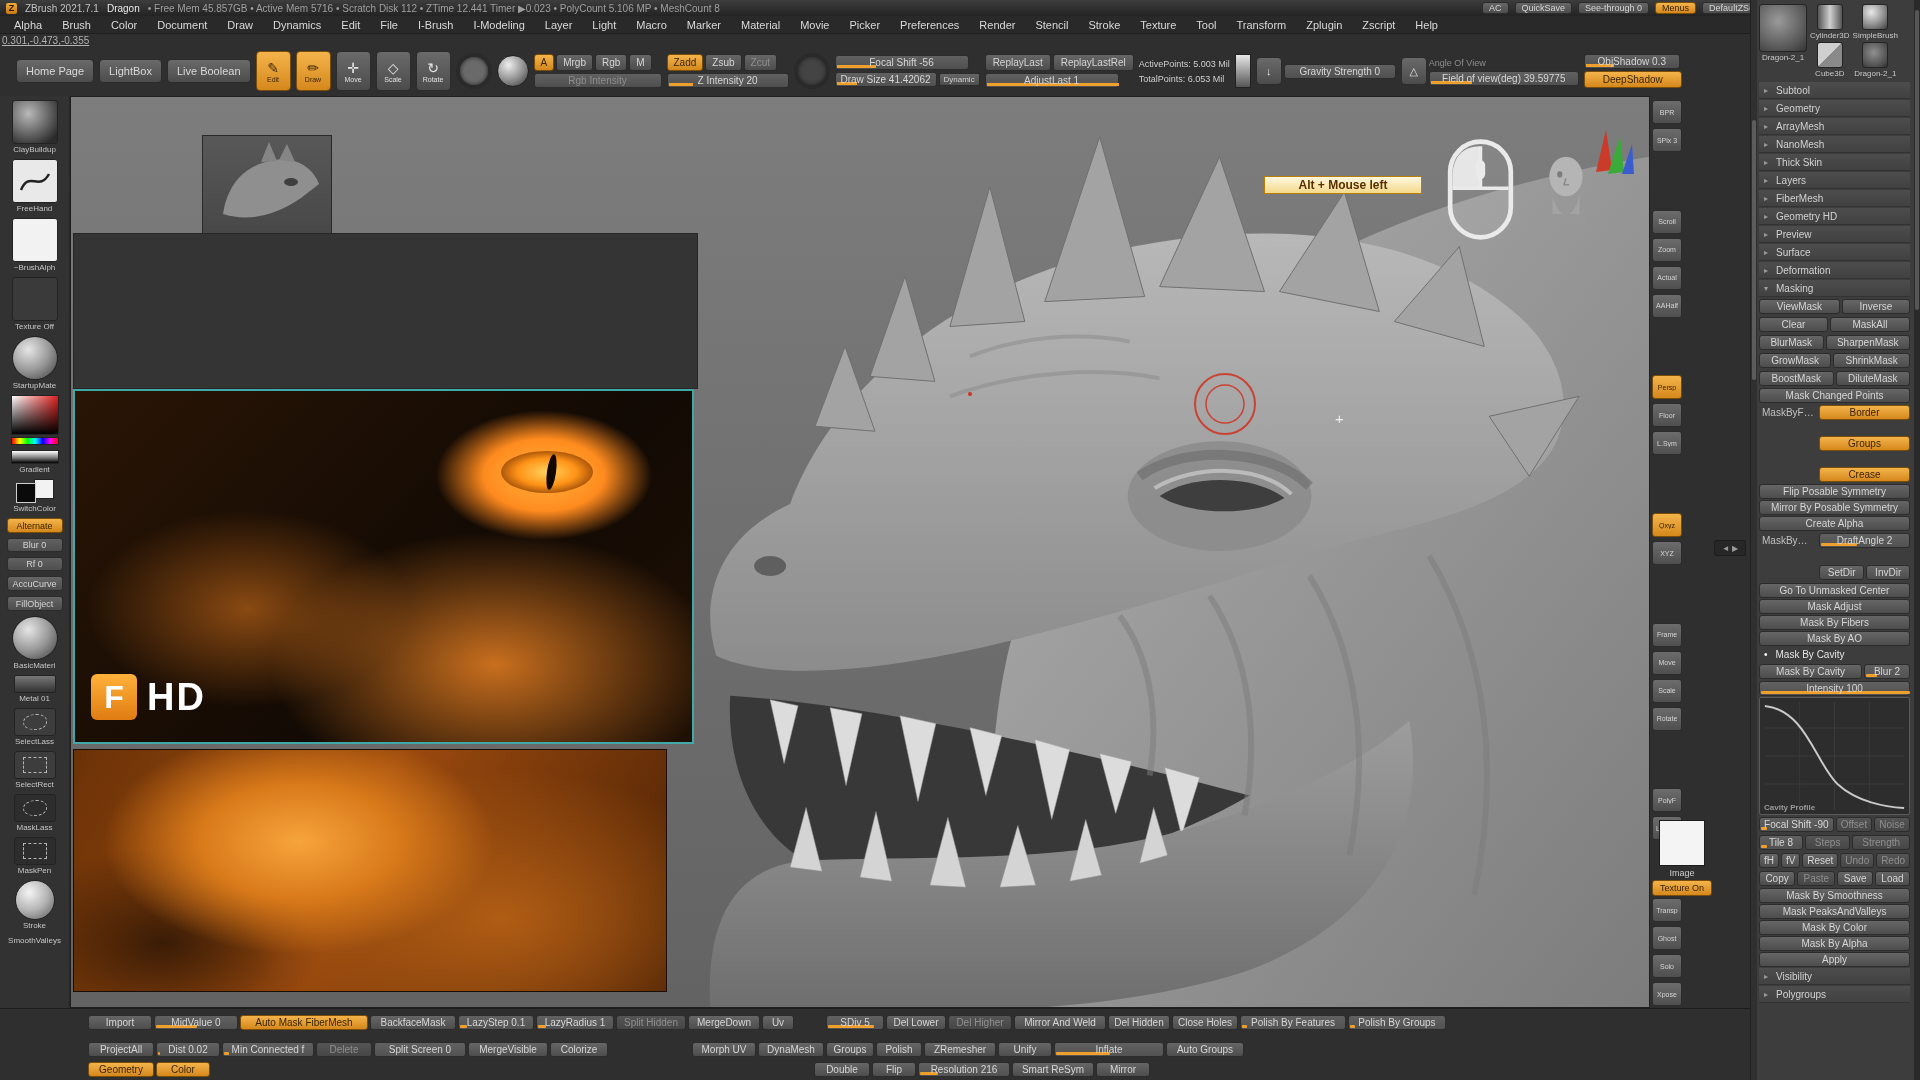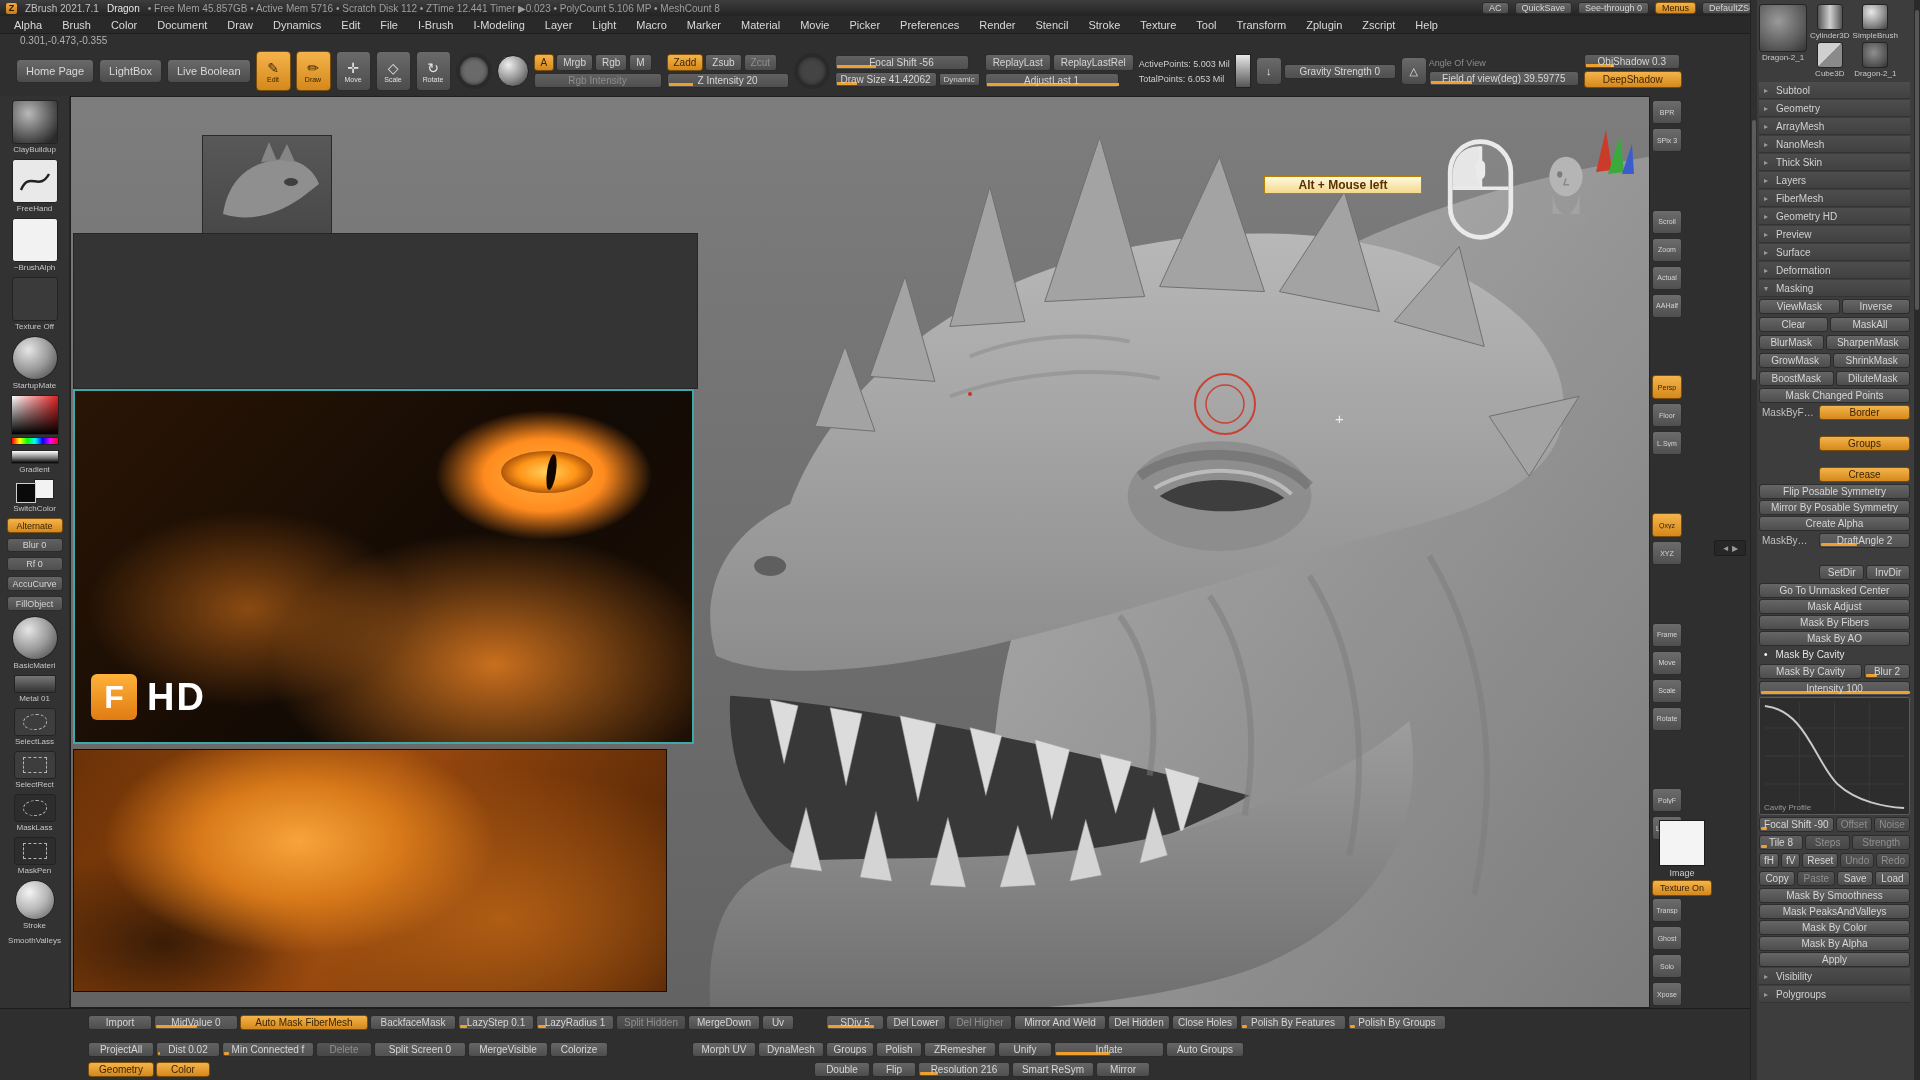--- a/index.html
+++ b/index.html
@@ -21,37 +21,37 @@
   .it.sec{background:transparent;border:none;justify-content:flex-start;color:#e4e4e4;}
   .it.sec::before{content:"•";color:#ffffff;margin:0 5px;}
   .it.lbl{background:transparent;border:none;color:#c2c2c2;justify-content:flex-start;}
   .it.gap{background:transparent;border:none;}
   .it.sep{height:6px;background:transparent;border:none;}
   .it.menu{background:transparent;border:none;height:100%;font-size:11px;padding:0 7px;color:#dadada;flex:0 0 auto;border-radius:0;}
   .it.tbtn{height:12px;font-size:9px;flex:0 0 auto;padding:0 3px;}
   .it.tbtnO{height:12px;font-size:9px;flex:0 0 auto;padding:0 3px;background:linear-gradient(#f4b44b,#d5881c);color:#3a2406;border-color:#7a4e08;}
   .it.ico,.it.icoO{width:30px;height:24px;flex:0 0 auto;font-size:7px;margin:2px 0;background:linear-gradient(#6c6c6c,#4f4f4f);}
   .it.icoO{background:linear-gradient(#f4b44b,#d5881c);color:#3a2406;border-color:#7a4e08;}
-  .it.curve{height:118px;background:#2d2d2d;border:1px solid #5a5a5a;border-radius:2px;flex:0 0 auto;}
+  .it.curve{height:118px;background:#2d2d2d;border:1px solid #5a5a5a;border-radius:2px;flex:0 0 auto;font-weight:bold;}
   .it.curve svg{position:absolute;inset:2px;width:calc(100% - 4px);height:calc(100% - 4px);}
   .it.curve span{position:absolute;bottom:2px;left:4px;font-size:8px;color:#9a9a9a;padding:0;}
   .rowg{display:flex;gap:2px;margin:1px 0;min-width:0;}
   .rowg>.it{margin:0;}
   .colg{display:flex;flex-direction:column;gap:14px;flex:1 1 auto;min-width:0;}
 
   
   #titlebar{position:absolute;left:0;top:0;width:1920px;height:16px;background:linear-gradient(#3d3d3d,#232323);
             display:flex;align-items:center;gap:8px;padding-left:6px;box-sizing:border-box;font-size:10px;color:#c0c0c0;z-index:30;}
   #titlebar .logo{width:11px;height:11px;border-radius:2px;background:linear-gradient(#f2a93c,#c87a14);color:#2a1a04;
             font-size:9px;font-weight:bold;display:flex;align-items:center;justify-content:center;}
   #titlebar .doc{color:#e8e8e8;}
   #titlebar .stats{color:#9f9f9f;}
   #tb-right{position:absolute;left:1482px;top:2px;display:flex;gap:6px;align-items:center;}
   #menubar{position:absolute;left:0;top:16px;width:1920px;height:18px;background:#292929;display:flex;align-items:center;padding-left:4px;box-sizing:border-box;border-bottom:1px solid #1e1e1e;z-index:29;}
-  #coords{position:absolute;left:20px;top:35px;font-size:10px;color:#b2b2b2;z-index:28;}
+  #coords{position:absolute;left:2px;top:35px;font-size:10px;color:#b2b2b2;z-index:28;text-decoration:underline;}
 
   
   #shelf{position:absolute;left:0;top:46px;width:1920px;height:50px;display:flex;align-items:center;gap:5px;padding-left:16px;box-sizing:border-box;z-index:28;}
   .sbtn{height:22px;padding:0 9px;font-size:11px;color:#d9d9d9;border-radius:4px;background:linear-gradient(#6a6a6a,#4c4c4c);
         border:1px solid #2c2c2c;display:flex;align-items:center;flex:0 0 auto;}
   .tool{width:33px;height:38px;border-radius:4px;background:linear-gradient(#6a6a6a,#4c4c4c);border:1px solid #2c2c2c;
         display:flex;flex-direction:column;align-items:center;justify-content:center;flex:0 0 auto;}
   .tool .g{font-size:14px;line-height:16px;color:#e4e4e4;}
   .tool .tl{font-size:7px;color:#e0e0e0;}
   .tool.on{background:linear-gradient(#f4b44b,#d5881c);border-color:#7a4e08;}

